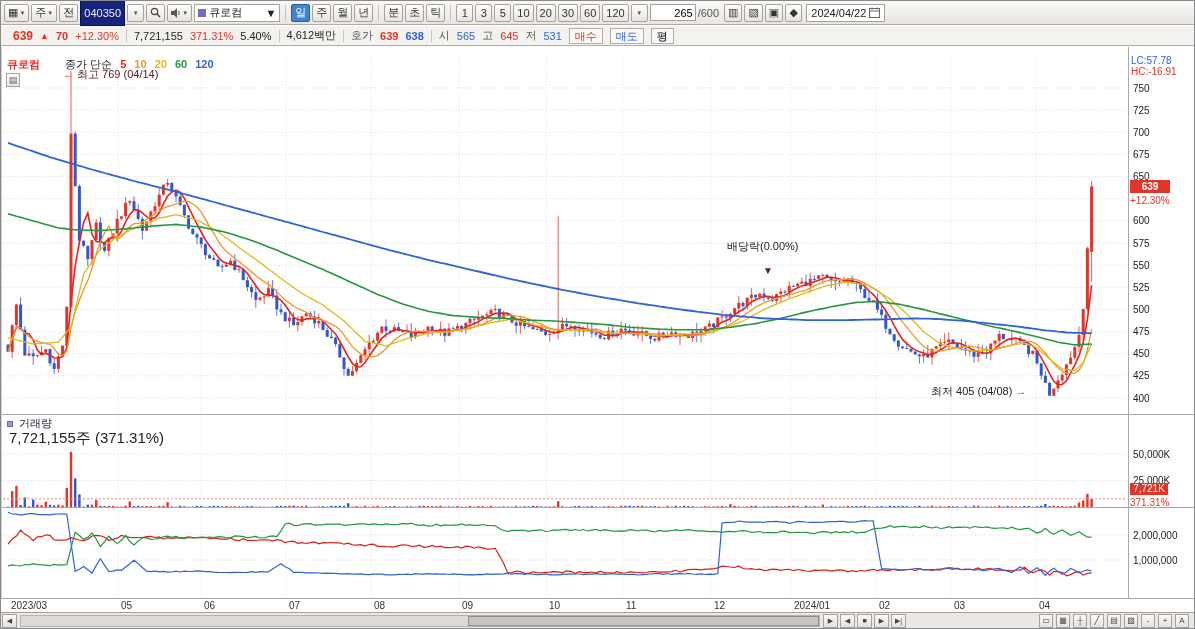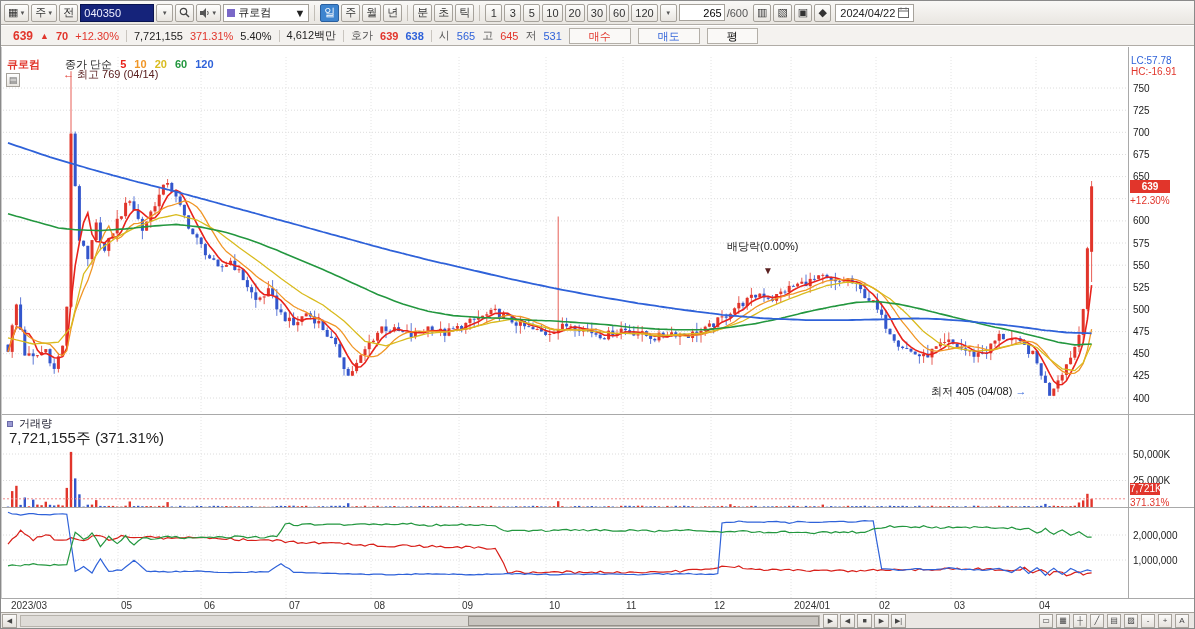--- a/index.html
+++ b/index.html
@@ -3,50 +3,50 @@
 <meta charset="utf-8">
 <style>
 *{margin:0;padding:0;box-sizing:border-box;}
 body{font-family:"Liberation Sans","DejaVu Sans",sans-serif;font-size:11px;color:#222;background:#999;}
 .app{position:relative;width:1195px;height:629px;background:#fff;overflow:hidden;border:1px solid #8a8a8a;}
 
 .toolbar{position:absolute;top:0;left:0;right:0;height:24px;background:linear-gradient(#f9f8f6,#e9e6e1);border-bottom:1px solid #b0aca6;display:flex;align-items:center;gap:2px;padding:0 3px;}
 .tbtn{height:18px;min-width:17px;padding:0 3px;background:linear-gradient(#fefefd,#e8e5e0);border:1px solid #a6a29b;border-radius:2px;display:inline-flex;align-items:center;justify-content:center;font-size:11px;color:#333;gap:1px;cursor:default;}
 .tbtn.active{background:#3e84cf;border-color:#2a5f9e;color:#fff;}
 .tbtn .carat{font-size:6px;color:#555;}
-.code-input{width:74px;height:18px;background:#15237a;color:#eef;border:1px solid #0a1450;font-size:11px;padding:4px 3px;}
+.code-input{width:45px;height:18px;background:#15237a;color:#eef;border:1px solid #0a1450;font-size:11px;padding:12px 3px;}
 .count-input{width:46px;height:17px;border:1px solid #a6a29b;background:#fff;font-size:11px;text-align:right;padding:0 2px;}
 .count-total{color:#555;margin-right:3px;}
 .vsep{width:1px;height:16px;background:#c2beb7;margin:0 3px;}
 .stock-name-box{height:18px;background:#fff;border:1px solid #a6a29b;display:inline-flex;align-items:center;gap:3px;padding:0 3px;min-width:86px;}
 .chip{width:8px;height:8px;background:#7a68c8;display:inline-block;}
 .date-box{height:18px;background:#fff;border:1px solid #a6a29b;display:inline-flex;align-items:center;gap:3px;padding:0 4px;margin-left:2px;}
 .icon-svg{display:block;}
 
 .quotebar{position:absolute;top:25px;left:0;right:0;height:20px;background:#f4f2ef;border-bottom:1px solid #b0aca6;display:flex;align-items:center;gap:7px;padding:0 12px;font-size:11px;}
 .red{color:#e1352b;}.blue{color:#2f62d9;}.bold{font-weight:bold;}
 .lbl{color:#555;}
 .q-price{font-size:12px;}
 .vdiv{width:1px;height:12px;background:#c9c5bf;}
-.qbtn{height:16px;padding:0 19px;background:#faf9f7;border:1px solid #b3afa8;font-size:11px;}
+.qbtn{height:16px;padding:0 5px;background:#faf9f7;border:1px solid #b3afa8;font-size:11px;}
 .qbtn.red{color:#e1352b;}.qbtn.blue{color:#2f62d9;}
 
 .chart-region{position:absolute;top:46px;left:0;width:1195px;height:567px;background:#fff;}
 .ov{position:absolute;white-space:nowrap;font-size:11px;}
 .stock-label{color:#e1352b;font-weight:bold;}
 .legend span{margin-right:5px;}
 .lc{color:#2f62d9;font-size:10px;text-align:center;}
 .hc{color:#e1352b;font-size:10px;}
 .ann{font-size:11px;color:#5a2020;}
 .ann .arr{font-weight:bold;}
 .sq{display:inline-block;width:6px;height:6px;background:#9a9ad2;border:1px solid #6a6aa8;margin-right:3px;}
 .pane-title{font-size:11px;color:#223;}
 .pricebox{width:40px;height:13px;background:#e1352b;color:#fff;font-size:10px;font-weight:bold;text-align:center;line-height:13px;}
 .pctlabel{color:#e1352b;font-size:10px;}
-.volbox{width:30px;height:12px;background:#e1352b;color:#fff;font-size:10px;text-align:center;line-height:12px;}
+.volbox{width:38px;height:12px;background:#e1352b;color:#fff;font-size:10px;text-align:center;line-height:12px;}
 .corner-date{font-size:14px;color:#333;margin-top:48px;}
 .pane-settings{width:14px;height:14px;border:1px solid #a6a29b;background:linear-gradient(#fff,#e8e5e0);font-size:9px;color:#666;display:flex;align-items:center;justify-content:center;}
 svg text{font-family:"Liberation Sans","DejaVu Sans",sans-serif;}
 
 .scroll-row{position:absolute;bottom:0;left:0;right:0;height:16px;background:#eae7e4;border-top:1px solid #a6a29b;display:flex;align-items:center;font-size:8px;}
 .sbtn{width:15px;height:14px;background:linear-gradient(#fbfaf9,#e5e2dd);border:1px solid #a6a29b;font-size:7px;color:#444;display:inline-flex;align-items:center;justify-content:center;margin:0 1px;}
 .track{position:relative;flex:0 0 800px;height:12px;background:#dedbd7;border:1px solid #b7b3ac;margin:0 2px;}
 .thumb{position:absolute;right:0;top:0;height:10px;width:44%;background:#c8c4bf;border:1px solid #94908a;}
 .mini-tools{margin-left:auto;display:flex;align-items:center;gap:1px;padding-right:4px;}
 .mini-tools .sbtn{font-size:8px;width:14px;}

